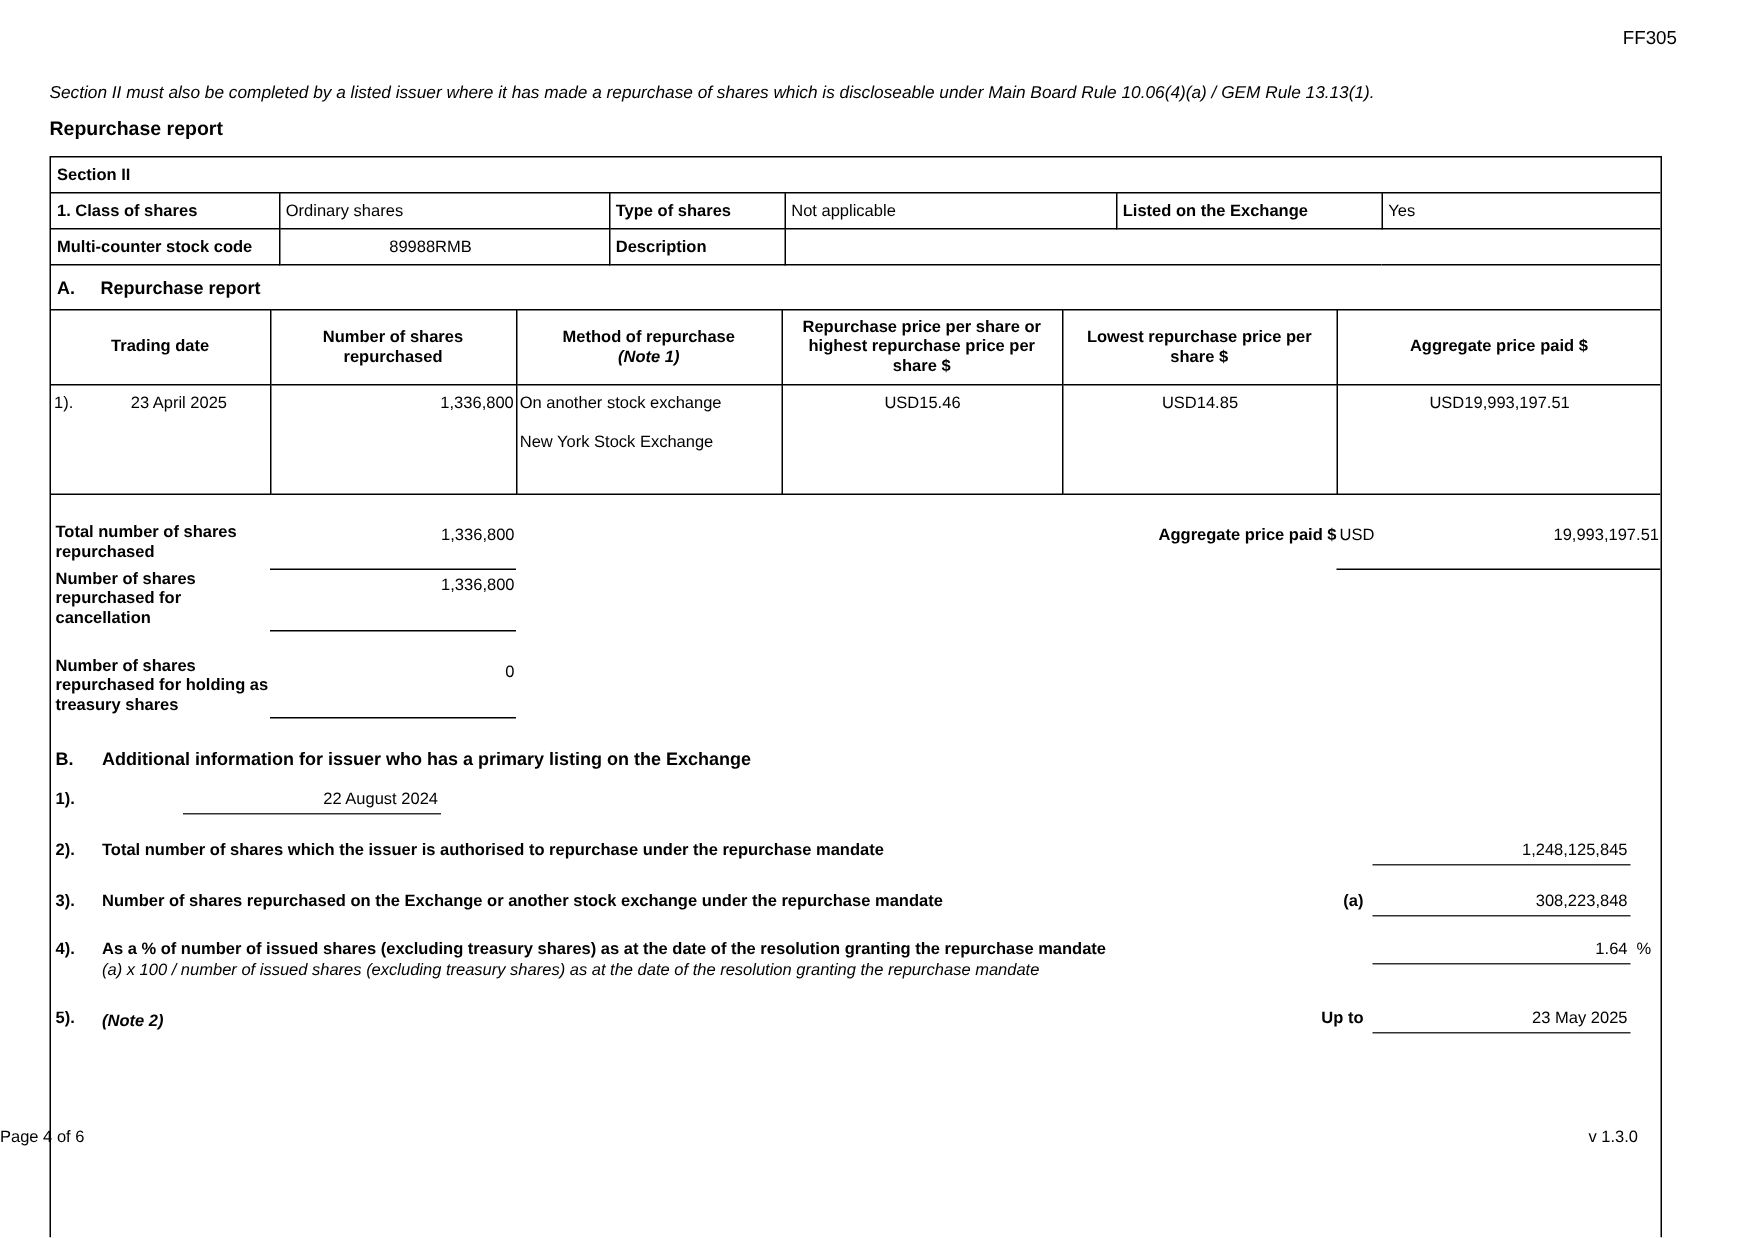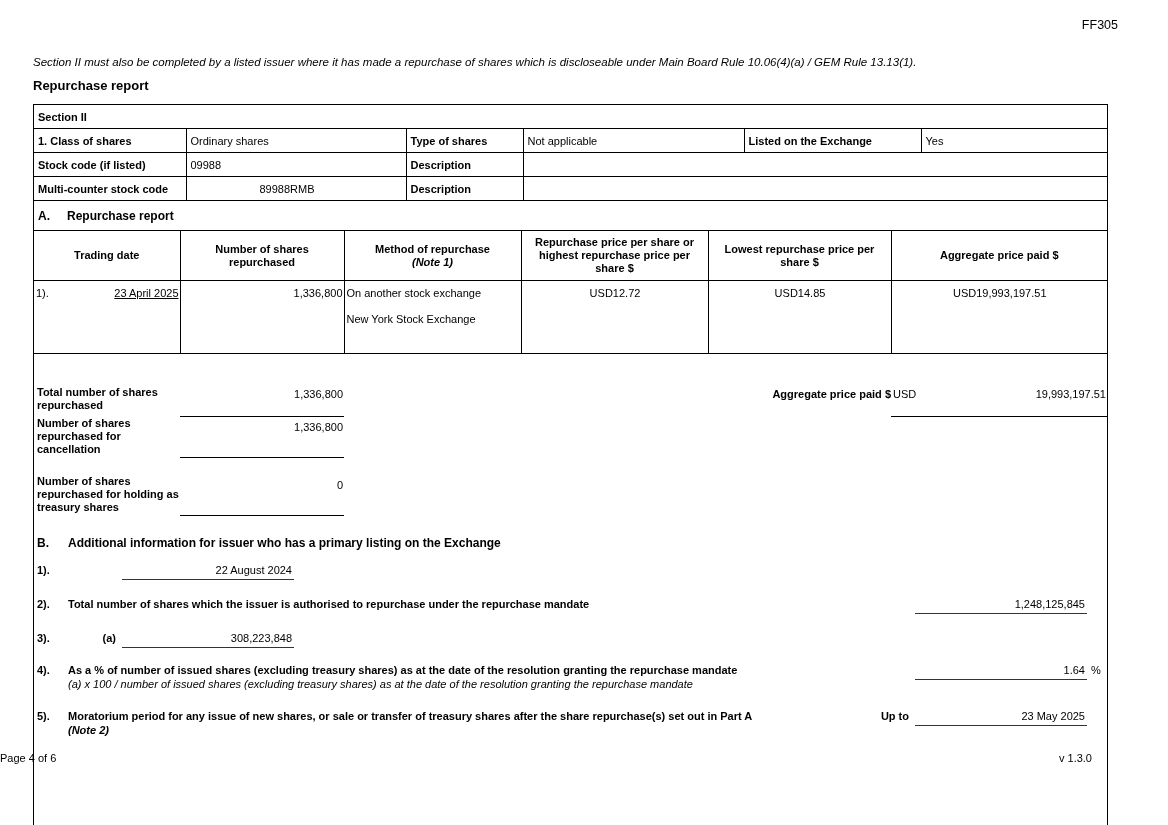--- a/index.html
+++ b/index.html
@@ -26,29 +26,29 @@
   .a-title{height:29px;display:flex;align-items:center;font-size:12px;font-weight:bold;padding-left:4px;}
   .a-title .sec-id{width:29px;}
 
   .ta td:first-child{border-left:none;}
   .ta td.last{border-right:none;}
   .ta .hdr td{height:45px;text-align:center;font-weight:bold;line-height:13px;padding:2px 6px;}
   .ta .hdr .note{font-style:italic;}
   .ta .data td{height:66px;vertical-align:top;padding:6px 1px 0 2px;}
   .ta .c1{display:flex;}
   .ta .c1 .idx{width:24px;}
-  .ta .c1 .dt{flex:1;text-align:right;text-decoration:underline;}
+  .ta .c1 .dt{flex:1;text-align:center;}
   .ta .num{text-align:right;}
   .ta .m2{margin-top:14px;}
 
   .summary{padding-left:3px;}
   .sum-row{display:flex;}
   .sum-label{width:143px;font-weight:bold;line-height:13px;}
   .sum-value{width:164px;text-align:right;border-bottom:1.5px solid #000;box-sizing:border-box;}
-  .r1{margin-top:32px;}
+  .r1{margin-top:19px;}
   .r1 .sum-value{padding:2px 1px 16px 0;}
   .r2{}
   .r2 .sum-value,.r3 .sum-value{padding:4px 1px 24px 0;}
   .r3{margin-top:17px;}
   .agg-wrap{flex:1;display:flex;align-items:flex-start;}
   .agg-label{flex:1;text-align:right;font-weight:bold;padding-top:2px;}
   .agg-box{width:216px;display:flex;justify-content:space-between;border-bottom:1.5px solid #000;
     padding:2px 1px 16px 2px;box-sizing:border-box;}
 
   .section-b{padding-left:3px;}
@@ -94,26 +94,20 @@
       </tr>
       <tr>
         <td class="bold">1. Class of shares</td>
         <td>Ordinary shares</td>
         <td class="bold">Type of shares</td>
         <td>Not applicable</td>
         <td class="bold">Listed on the Exchange</td>
         <td class="last">Yes</td>
       </tr>
       <tr>
-        <td class="bold">Stock code (if listed)</td>
-        <td>09988</td>
-        <td class="bold">Description</td>
-        <td colspan="3" class="last"></td>
-      </tr>
-      <tr>
         <td class="bold">Multi-counter stock code</td>
         <td>
           <div class="flexsb">
             <span>89988</span>
             <span class="rmb">RMB</span>
           </div>
         </td>
         <td class="bold">Description</td>
         <td colspan="3" class="last"></td>
       </tr>
@@ -154,21 +148,21 @@
           </div>
         </td>
         <td class="num">1,336,800</td>
         <td>
           <div>On another stock exchange</div>
           <div class="m2">New York Stock Exchange</div>
         </td>
         <td>
           <div class="flexsb">
             <span>USD</span>
-            <span>12.72</span>
+            <span>15.46</span>
           </div>
         </td>
         <td>
           <div class="flexsb">
             <span>USD</span>
             <span>14.85</span>
           </div>
         </td>
         <td class="last">
           <div class="flexsb">
@@ -220,40 +214,42 @@
         <div class="b-label-stack">
             <div class="b-label">Total number of shares which the issuer is authorised to repurchase under the repurchase mandate</div>
           </div>
         <div class="b-ref"></div>
         <div class="b-value">1,248,125,845</div>
         <div class="b-suffix"></div>
       </div>
 
       <div class="b-item i3">
         <div class="b-num">3).</div>
+        <div class="b-label-stack">
+            <div class="b-label">Number of shares repurchased on the Exchange or another stock exchange under the repurchase mandate</div>
+          </div>
         <div class="b-ref">(a)</div>
         <div class="b-value">308,223,848</div>
         <div class="b-suffix"></div>
       </div>
 
       <div class="b-item i4">
         <div class="b-num">4).</div>
         <div class="b-label-stack">
           <div class="b-label">As a % of number of issued shares (excluding treasury shares) as at the date of the resolution granting the repurchase mandate</div>
           <div class="b-note">(a) x 100 / number of issued shares (excluding treasury shares) as at the date of the resolution granting the repurchase mandate</div>
         </div>
         <div class="b-ref"></div>
         <div class="b-value">1.64</div>
         <div class="b-suffix">%</div>
       </div>
 
       <div class="b-item i5">
         <div class="b-num">5).</div>
         <div class="b-label-stack">
-          <div class="b-label">Moratorium period for any issue of new shares, or sale or transfer of treasury shares after the share repurchase(s) set out in Part A</div>
           <div class="b-note bold-note">(Note 2)</div>
         </div>
         <div class="b-ref">Up to</div>
         <div class="b-value">23 May 2025</div>
         <div class="b-suffix"></div>
       </div>
     </div>
 
   </div>
 

